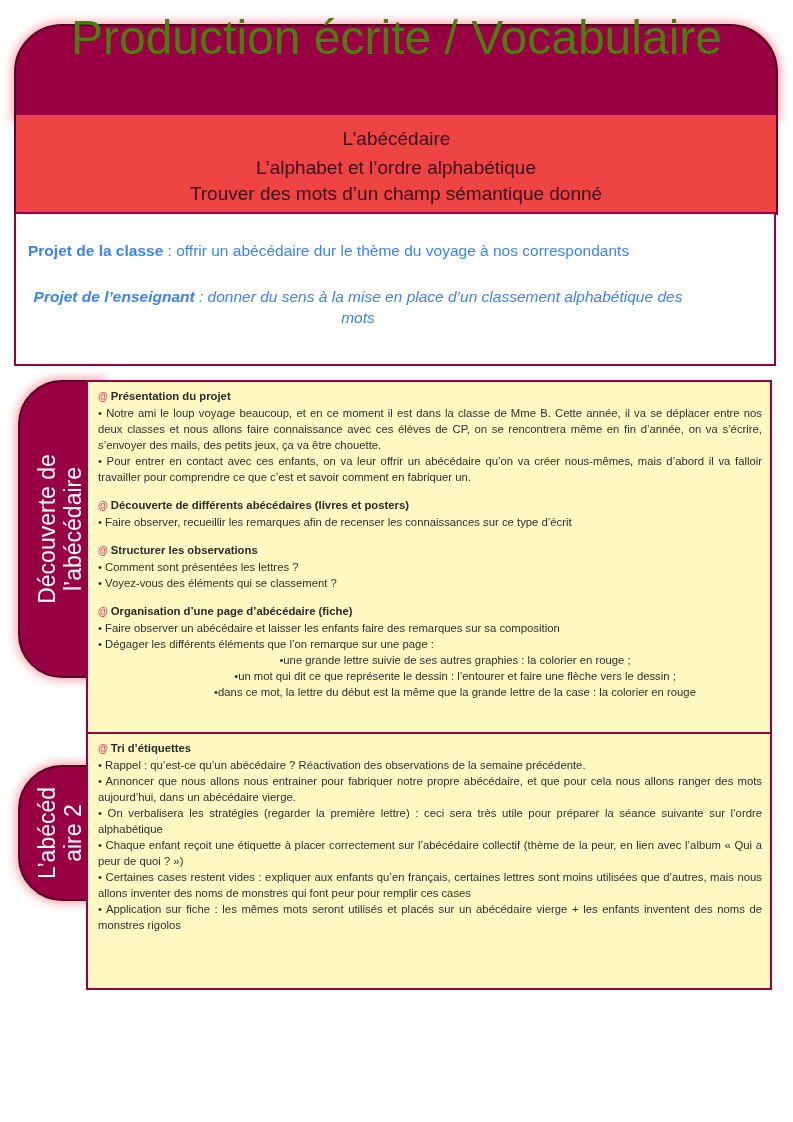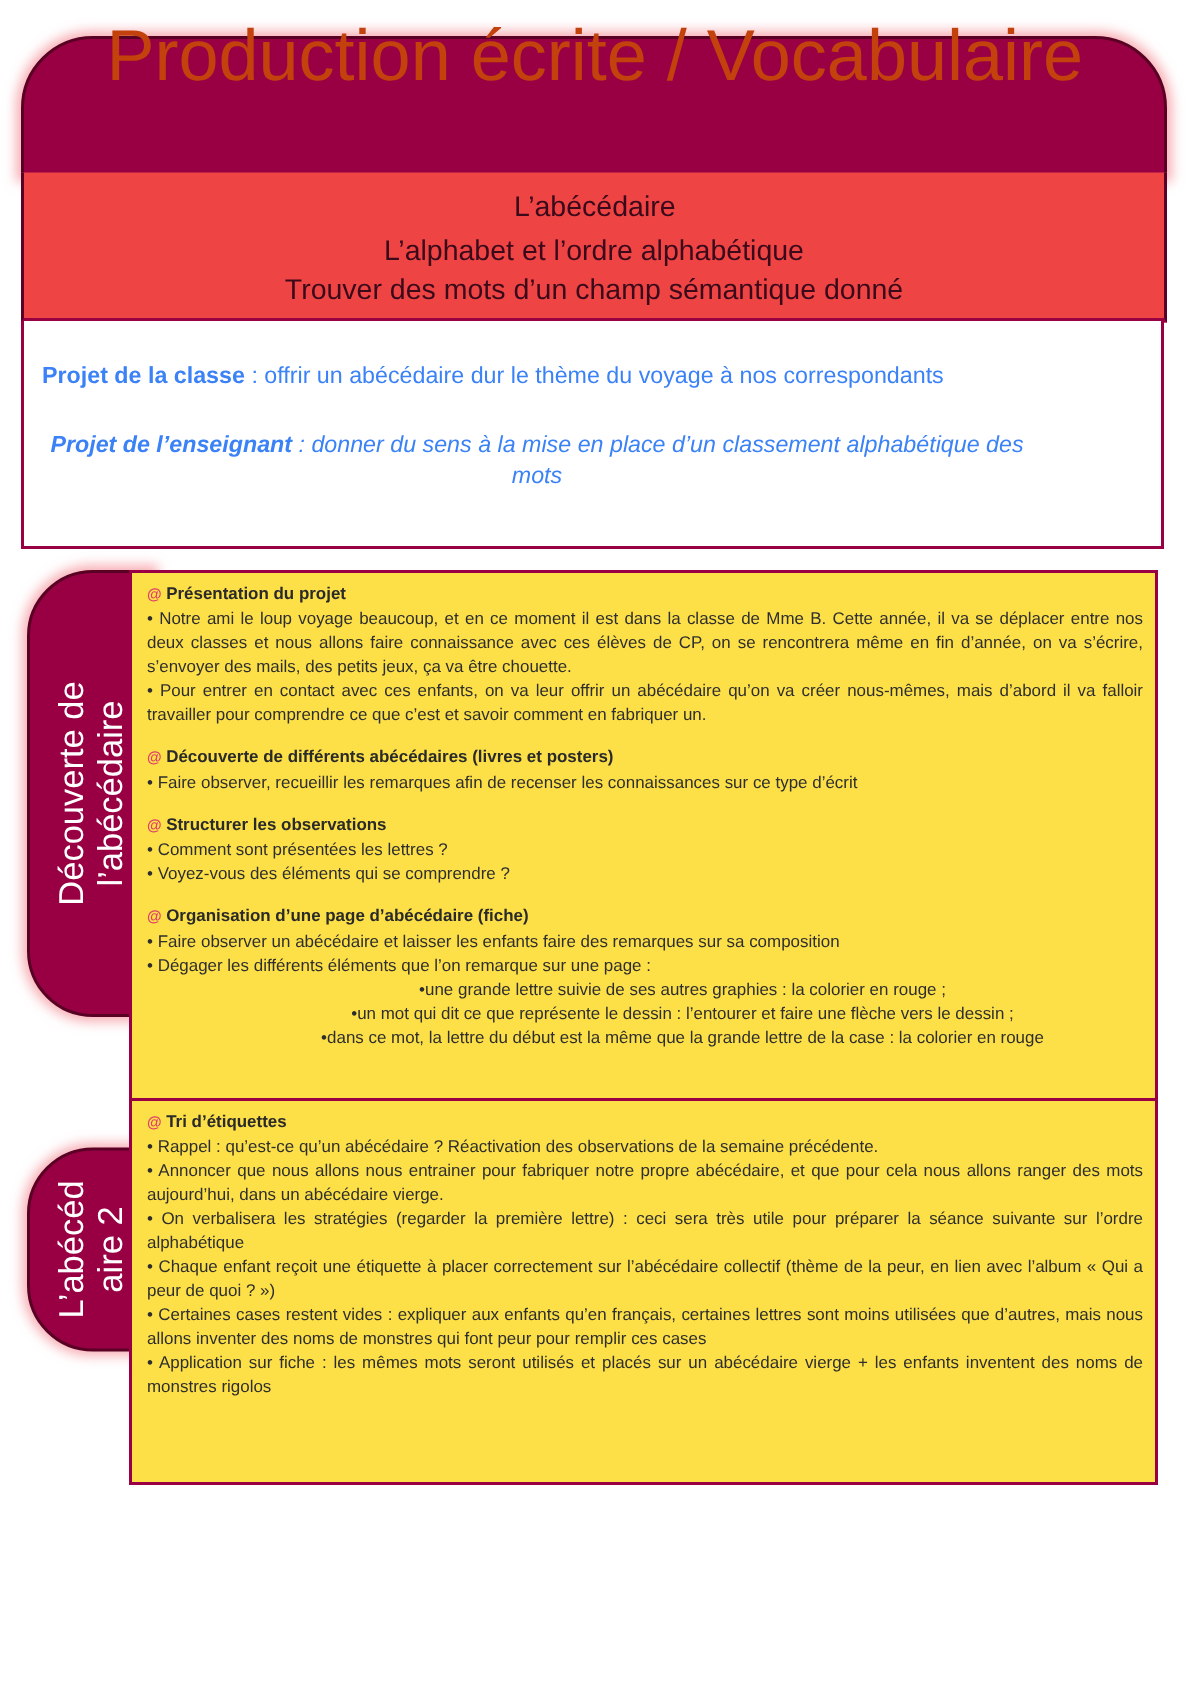--- a/index.html
+++ b/index.html
@@ -8,21 +8,21 @@
 
   
   .banner {
     position: absolute; left: 14px; top: 24px; width: 760px; height: 90px;
     background: #990044; border: 2px solid #5a0024; border-bottom: 2px solid #5a0024;
     border-radius: 48px 48px 0 0;
     box-shadow: 0 0 8px 3px rgba(240,110,120,0.55);
   }
   .banner-title {
     position: absolute; left: 0; top: 10px; width: 793px; text-align: center;
-    color: #c2410c; font-size: 48px; line-height: 56px; z-index: 5;
+    color: #4d7c0f; font-size: 48px; line-height: 56px; z-index: 5;
   }
   .subtitle-box {
     position: absolute; left: 14px; top: 115px; width: 760px; height: 97px;
     background: #ef4444; border-left: 2px solid #5a0024; border-right: 2px solid #5a0024;
     border-bottom: 3px solid #990044;
   }
   .subtitle-line {
     text-align: center; color: #3a0a1a; font-size: 19px; line-height: 26px;
   }
   .subtitle-lines { position: absolute; top: 14px; left: 0; width: 100%; }
@@ -45,21 +45,21 @@
     box-shadow: 0 0 8px 3px rgba(240,110,120,0.55);
   }
   .side-tab-text {
     position: absolute; left: 50%; top: 50%;
     transform: translate(-50%, -50%) rotate(-90deg);
     color: #ffffff; font-size: 23px; line-height: 26px; text-align: center;
     white-space: nowrap;
   }
   .content-box {
     position: absolute; left: 86px; width: 686px;
-    border: 2px solid #990044; background: #fde047;
+    border: 2px solid #990044; background: #fef9c3;
     padding: 6px 8px 6px 10px; box-sizing: border-box;
     font-size: 11.3px; line-height: 16px; color: #2e2e2e; text-align: justify;
   }
   .sec-head { font-weight: bold; color: #2a2a2a; margin-top: 12px; }
   .sec-head.first { margin-top: 0; }
   .at { color: #e0406a; font-weight: bold; font-size: 10px; margin-right: 3px; }
   .bullet { margin: 0; }
   .sub-bullet { margin: 0 0 0 50px; text-align: center; }
 </style>
 </head>
@@ -95,21 +95,21 @@
 <div class="content-box" style="top:380px;height:356px;">
   <div class="sec-head first"><span class="at">@</span><span>Présentation  du projet</span></div>
   <p class="bullet">• Notre ami le loup voyage beaucoup, et en ce moment il est dans la classe de Mme B. Cette année, il va se déplacer entre nos deux classes et nous allons faire connaissance avec ces élèves de CP, on se rencontrera même en fin d’année, on va s’écrire, s’envoyer des mails, des petits jeux, ça va être chouette.</p>
   <p class="bullet">• Pour entrer en contact avec ces enfants, on va leur offrir un abécédaire qu’on va créer nous-mêmes, mais d’abord il va falloir travailler pour comprendre ce que c’est et savoir comment en fabriquer un.</p>
 
   <div class="sec-head"><span class="at">@</span><span>Découverte  de différents abécédaires (livres et posters)</span></div>
   <p class="bullet">• Faire observer, recueillir les remarques afin de recenser les connaissances sur ce type d’écrit</p>
 
   <div class="sec-head"><span class="at">@</span><span>Structurer  les observations</span></div>
   <p class="bullet">• Comment sont présentées les lettres ?</p>
-  <p class="bullet">• Voyez-vous des éléments qui se comprendre ?</p>
+  <p class="bullet">• Voyez-vous des éléments qui se classement ?</p>
 
   <div class="sec-head"><span class="at">@</span><span>Organisation d’une page d’abécédaire (fiche)</span></div>
   <p class="bullet">• Faire observer un abécédaire et laisser les enfants faire des remarques  sur sa composition</p>
   <p class="bullet">• Dégager les différents éléments que l’on remarque  sur une page :</p>
   <p class="sub-bullet">•une grande lettre suivie de ses autres graphies : la colorier en rouge ;</p>
   <p class="sub-bullet">•un mot qui dit ce que représente le dessin : l’entourer et faire une flèche vers le dessin ;</p>
   <p class="sub-bullet">•dans ce mot, la lettre du début est la même que la grande lettre de la case : la colorier en rouge</p>
 </div>
 
 <div class="side-tab" style="top:765px;height:132px;">

